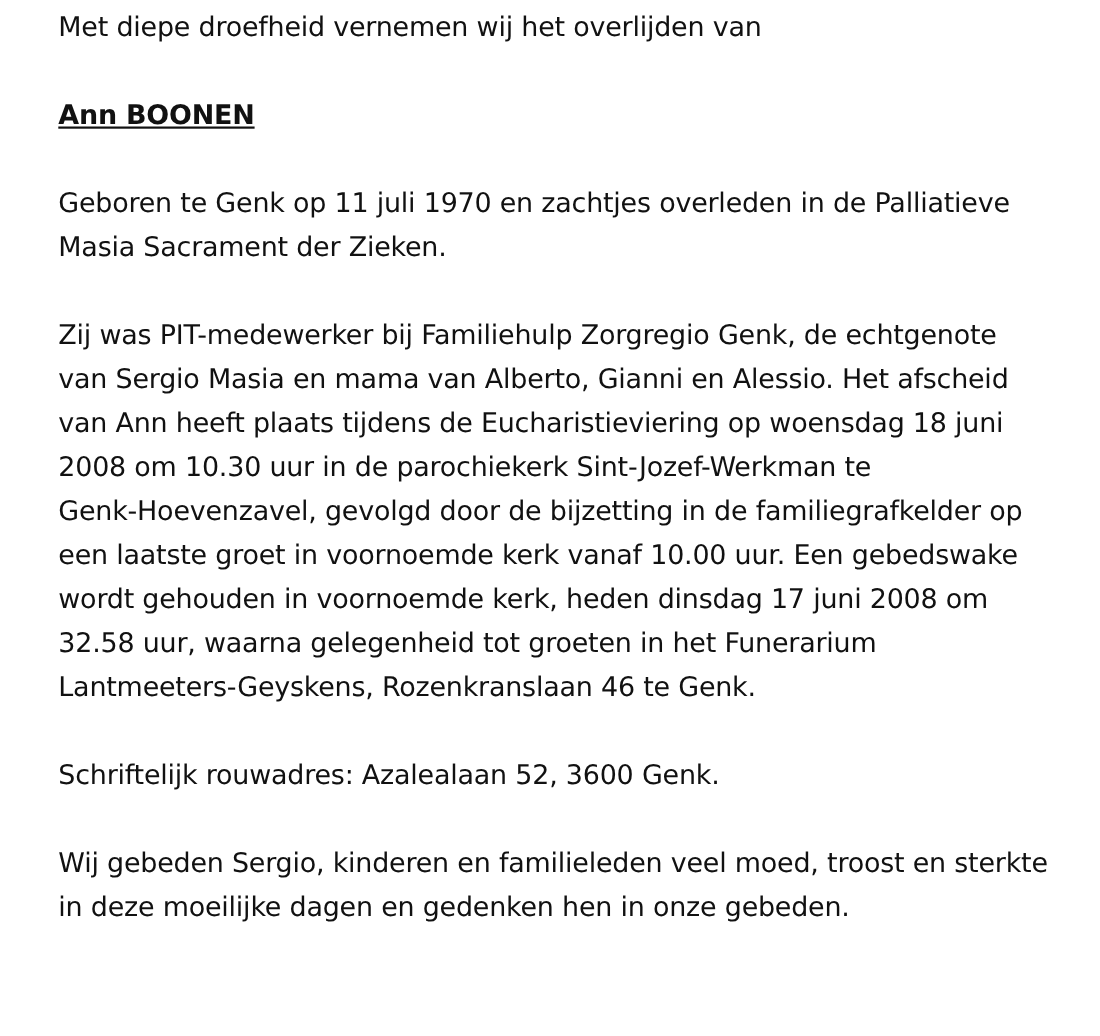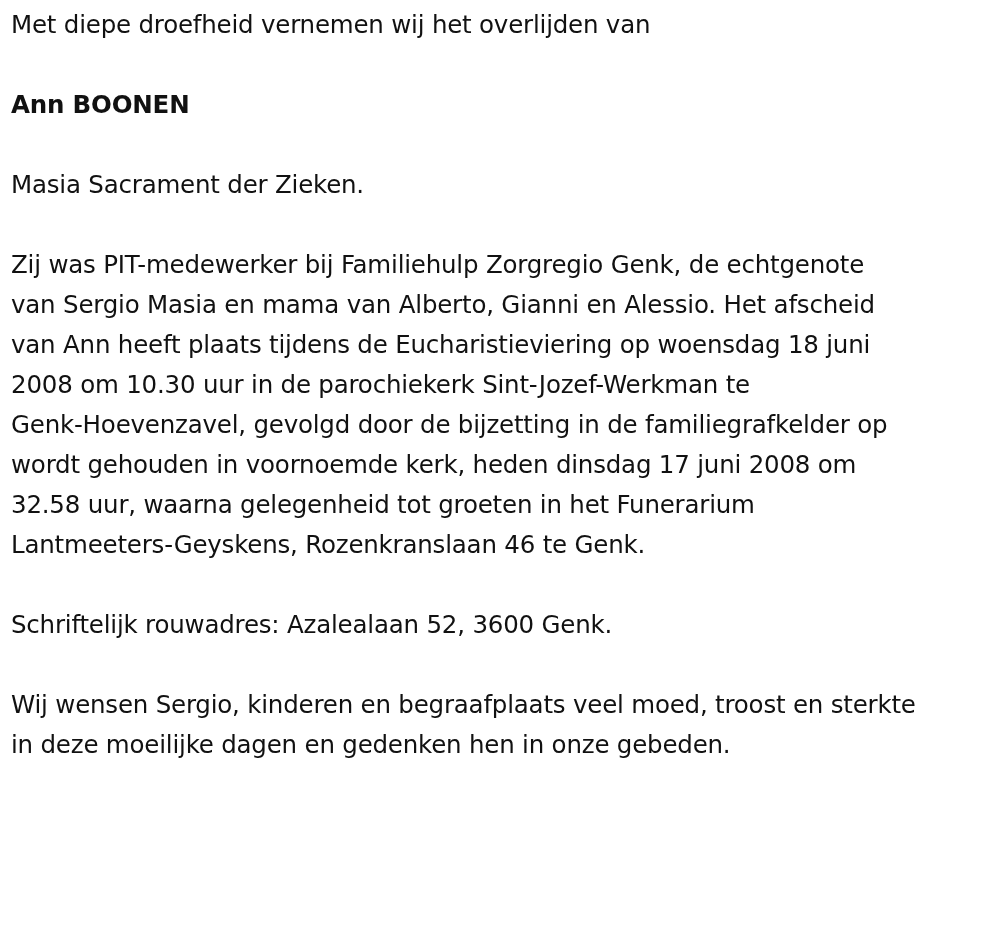--- a/index.html
+++ b/index.html
@@ -13,34 +13,36 @@
       overflow: hidden;
       font-family: "DejaVu Sans", sans-serif;
       color: #111111;
     }
     .doc {
       position: relative;
       padding: 0 0 0 11px;
       font-size: 24.5px;
       line-height: 40px;
       letter-spacing: -0.2px;
+      margin-left: 42px;
     }
     .para {
       margin: 0;
     }
     .line {
       display: block;
       white-space: nowrap;
       height: 40px;
     }
     .gap {
       height: 40px;
     }
     .name {
       font-weight: bold;
+      text-decoration: underline;
     }
     .p-intro { padding-top: 5px; }
   </style>
 </head>
 <body>
 
 <div class="doc">
 
   <p class="para p-intro">
     <span class="line">Met diepe droefheid vernemen wij het overlijden van</span>
@@ -48,42 +50,44 @@
 
   <div class="gap"></div>
 
   <p class="para">
     <span class="line name">Ann BOONEN</span>
   </p>
 
   <div class="gap"></div>
 
   <p class="para">
+    <span class="line">Geboren te Genk op 11 juli 1970 en zachtjes overleden in de Palliatieve</span>
     <span class="line">Masia Sacrament der Zieken.</span>
   </p>
 
   <div class="gap"></div>
 
   <p class="para">
     <span class="line">Zij was PIT-medewerker bij Familiehulp Zorgregio Genk, de echtgenote</span>
     <span class="line">van Sergio Masia en mama van Alberto, Gianni en Alessio. Het afscheid</span>
     <span class="line">van Ann heeft plaats tijdens de Eucharistieviering op woensdag 18 juni</span>
     <span class="line">2008 om 10.30 uur in de parochiekerk Sint-Jozef-Werkman te</span>
     <span class="line">Genk-Hoevenzavel, gevolgd door de bijzetting in de familiegrafkelder op</span>
+    <span class="line">een laatste groet in voornoemde kerk vanaf 10.00 uur. Een gebedswake</span>
     <span class="line">wordt gehouden in voornoemde kerk, heden dinsdag 17 juni 2008 om</span>
     <span class="line">32.58 uur, waarna gelegenheid tot groeten in het Funerarium</span>
     <span class="line">Lantmeeters-Geyskens, Rozenkranslaan 46 te Genk.</span>
   </p>
 
   <div class="gap"></div>
 
   <p class="para">
     <span class="line">Schriftelijk rouwadres: Azalealaan 52, 3600 Genk.</span>
   </p>
 
   <div class="gap"></div>
 
   <p class="para">
-    <span class="line">Wij wensen Sergio, kinderen en begraafplaats veel moed, troost en sterkte</span>
+    <span class="line">Wij gebeden Sergio, kinderen en familieleden veel moed, troost en sterkte</span>
     <span class="line">in deze moeilijke dagen en gedenken hen in onze gebeden.</span>
   </p>
 
 </div>
 
 </body></html>

